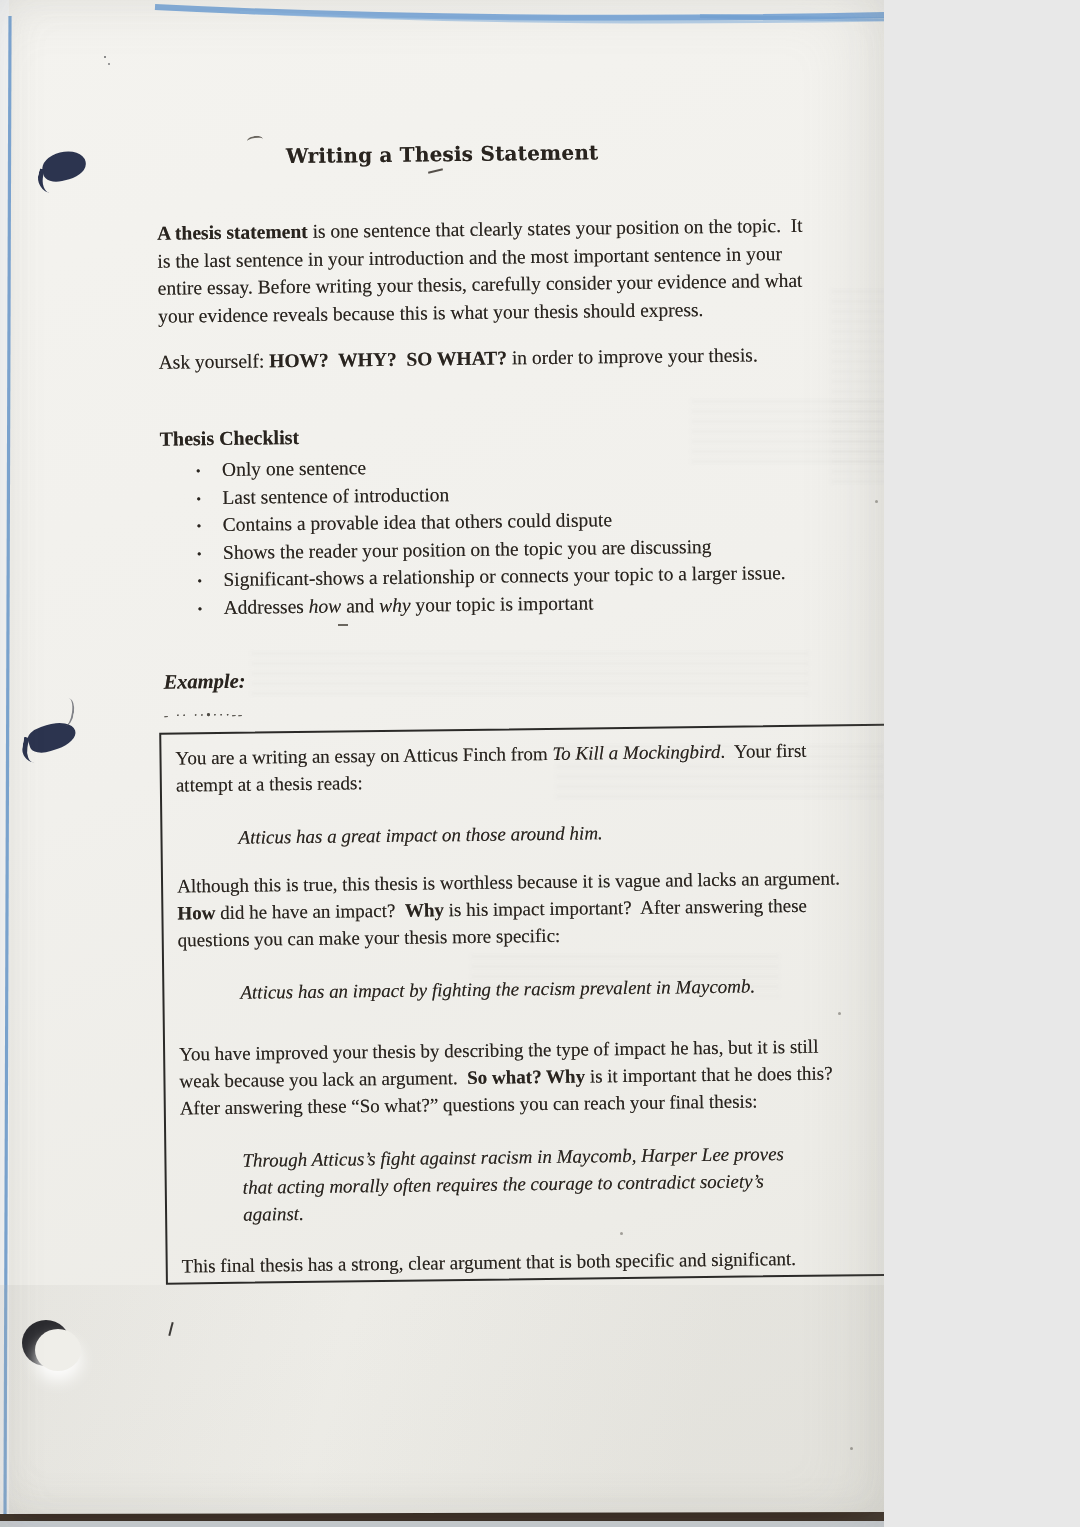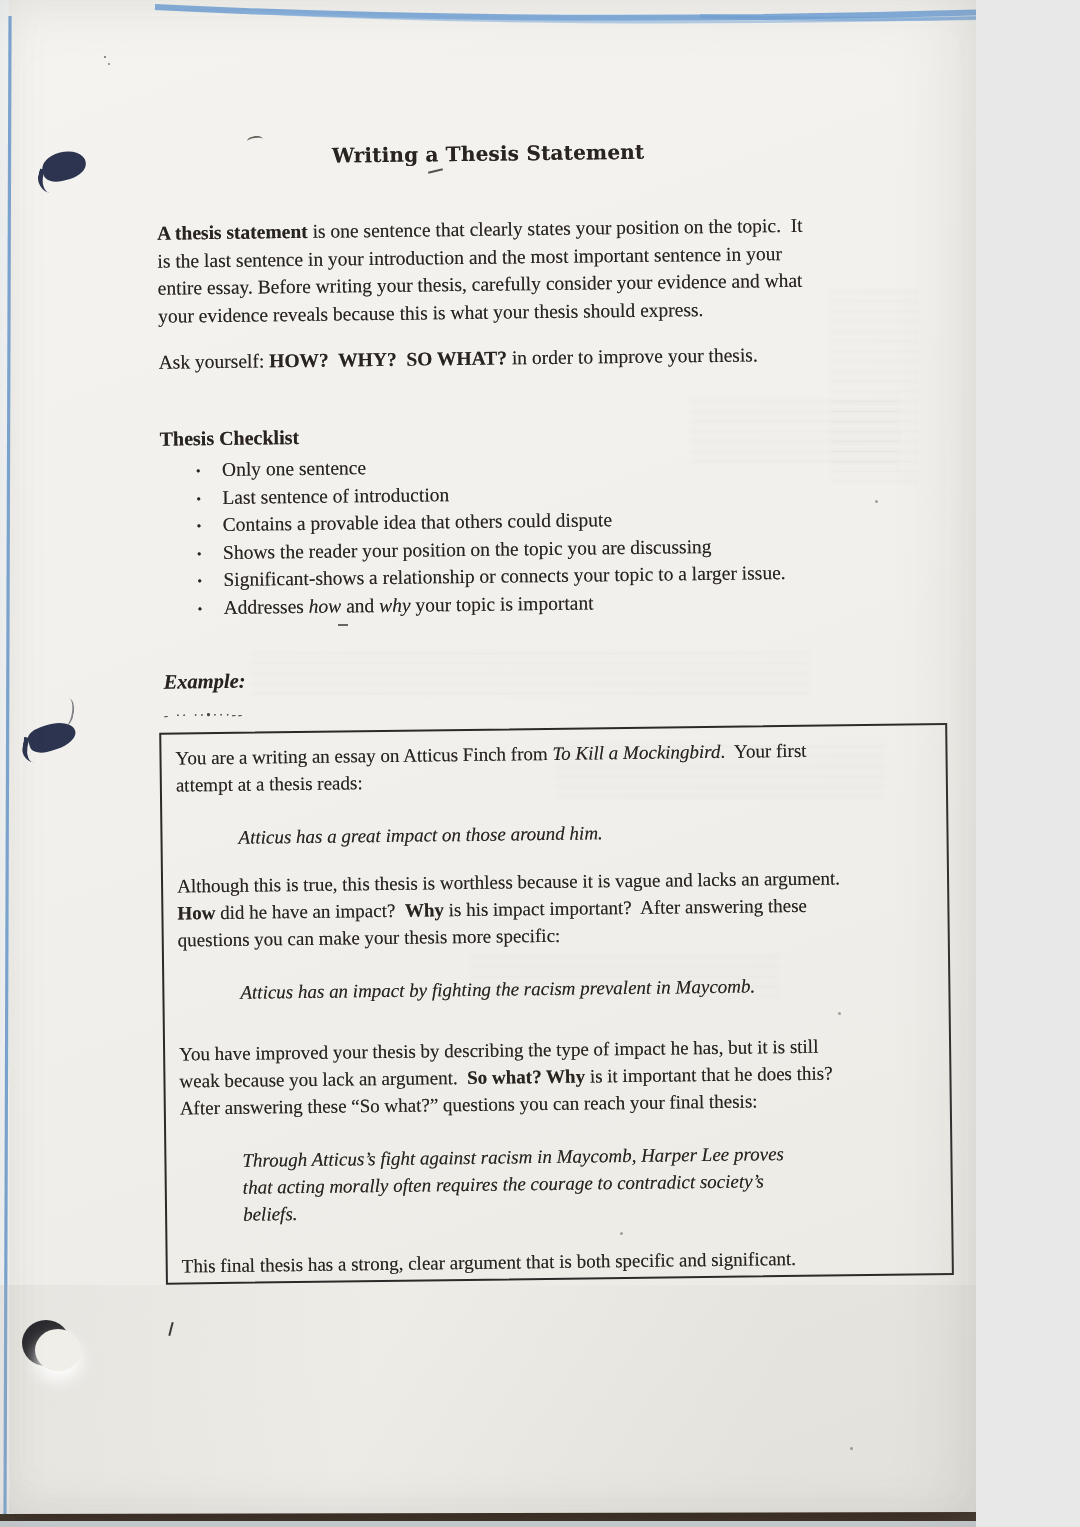--- a/index.html
+++ b/index.html
@@ -1,16 +1,16 @@
 <!DOCTYPE html>
 <html><head>
 <meta charset="utf-8">
 <style>
   html,body{margin:0;padding:0;background:#e8e8e8;}
-  .page{position:relative;width:976px;height:1527px;overflow:hidden;
+  .page{position:relative;width:884px;height:1527px;overflow:hidden;
         background:linear-gradient(160deg,#f4f3ef 0%,#f1f0ec 45%,#edece7 78%,#e9e8e2 100%);
         font-family:"Liberation Serif",serif;color:#29241f;}
   .paper-vignette{position:absolute;inset:0;pointer-events:none;
         box-shadow:inset -26px 0 60px rgba(150,148,140,.14),inset 0 -14px 40px rgba(150,148,140,.10),inset 14px 0 40px rgba(160,158,150,.06);}
   .left-margin{position:absolute;left:0;top:0;bottom:0;width:9px;background:#f7f8f9;}
   .edge-svg{position:absolute;inset:0;pointer-events:none;}
   .bottom-edge{position:absolute;left:0;right:0;top:1513px;height:9px;background:#31241a;transform:rotate(-0.12deg);}
   .below-edge{position:absolute;left:0;right:0;top:1521px;bottom:0;background:#ccd1d7;}
 
   
@@ -153,21 +153,21 @@
         </div>
       <div class="box-thesis2">Atticus has an impact by fighting the racism prevalent in Maycomb.</div>
       <div class="box-p3">
           <div class="tl"><span>You have improved your thesis by describing the type of impact he has, but it is still</span></div>
           <div class="tl"><span>weak because you lack an argument.  </span><span class="b">So what? Why</span><span> is it important that he does this?</span></div>
           <div class="tl"><span>After answering these “So what?” questions you can reach your final thesis:</span></div>
         </div>
       <div class="box-thesis3">
           <div class="tl"><span>Through Atticus’s fight against racism in Maycomb, Harper Lee proves</span></div>
           <div class="tl"><span>that acting morally often requires the courage to contradict society’s</span></div>
-          <div class="tl"><span>beliefs.</span></div>
+          <div class="tl"><span>against.</span></div>
         </div>
       <div class="box-conclusion">This final thesis has a strong, clear argument that is both specific and significant.</div>
     </div>
 
   </div>
 
   <div class="bottom-edge"></div>
   <div class="below-edge"></div>
   <div class="paper-vignette"></div>
 

